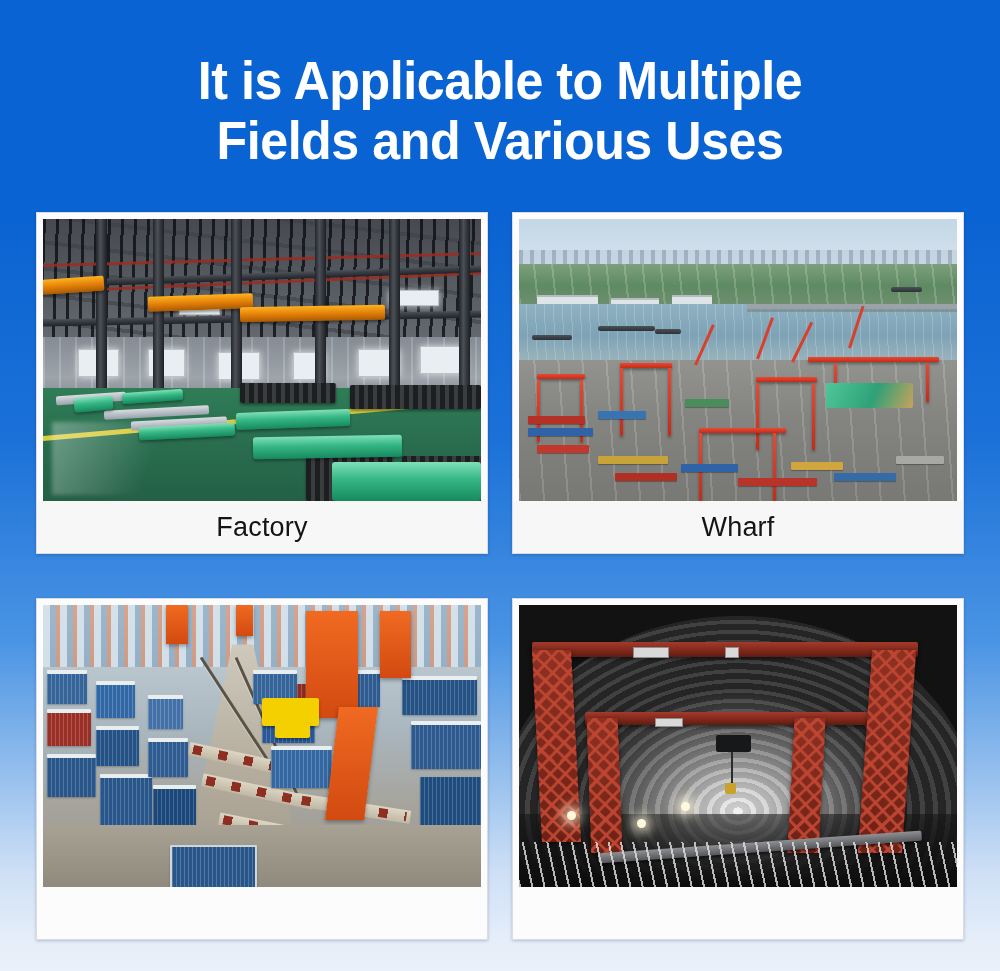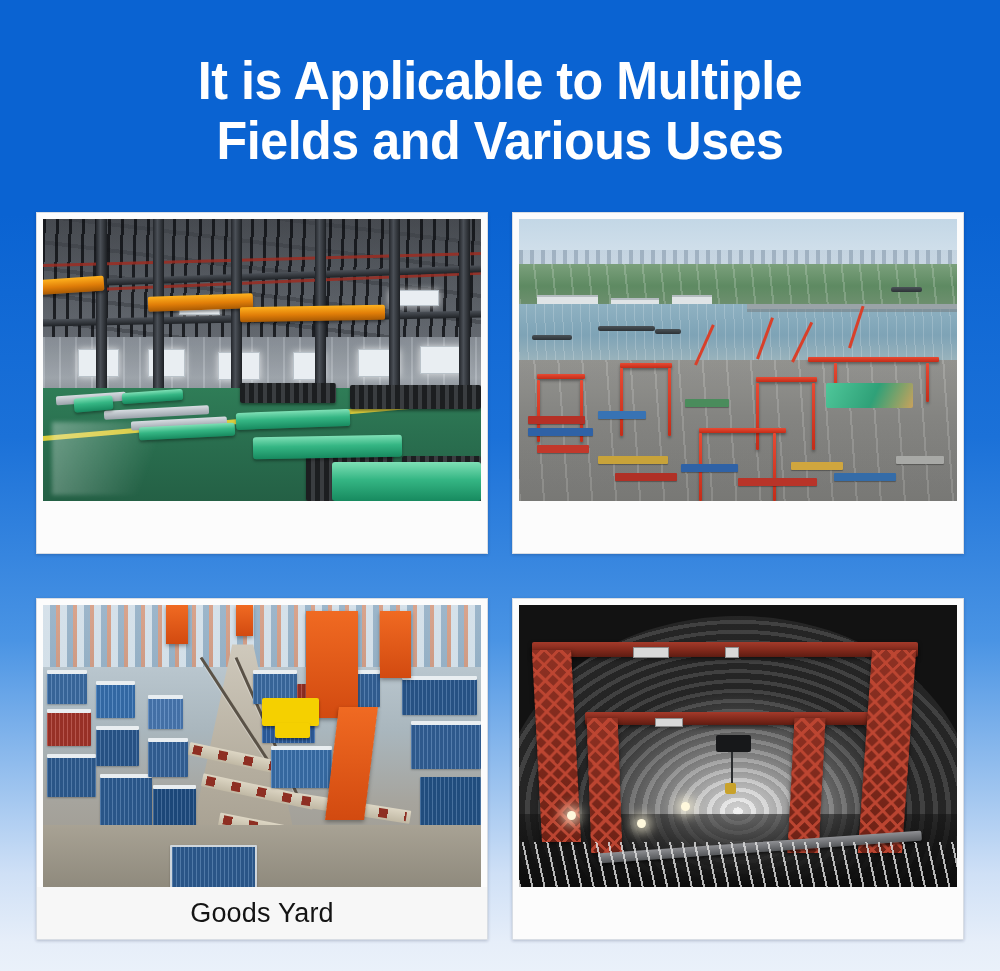--- a/index.html
+++ b/index.html
@@ -318,20 +318,21 @@
           <div class="f-steel" style="left:20%; top:71%; width:22%; transform:rotate(-3deg);"></div>
 
           <div class="f-pipe" style="left:7%;  top:63%; width:9%;  height:14px; transform:rotate(-5deg);"></div>
           <div class="f-pipe" style="left:18%; top:61%; width:14%; height:11px; transform:rotate(-4deg);"></div>
           <div class="f-pipe" style="left:22%; top:73%; width:22%; height:13px; transform:rotate(-3deg);"></div>
           <div class="f-pipe" style="left:44%; top:68%; width:26%; height:17px; transform:rotate(-2deg);"></div>
           <div class="f-pipe" style="left:48%; top:77%; width:34%; height:22px; transform:rotate(-1deg);"></div>
           <div class="f-pipe" style="left:66%; top:86%; width:34%; height:14%;"></div>
         </div>
       </div>
+      <div class="card-caption">Factory</div>
     </div>
 
     <div class="card">
       <div class="card-photo">
         <div class="sc scene-wharf">
           <div class="w-sky"></div>
           <div class="w-skyline"></div>
           <div class="w-land"></div>
 
           <div class="w-bld" style="left:4%;  top:27%; width:14%;"></div>
@@ -378,20 +379,21 @@
           <div class="w-ctr" style="left:18%; top:84%; width:16%; background:#c8a33a;"></div>
           <div class="w-ctr" style="left:22%; top:90%; width:14%; background:#b03026;"></div>
           <div class="w-ctr" style="left:38%; top:64%; width:10%; background:#4a8c5c;"></div>
           <div class="w-ctr" style="left:37%; top:87%; width:13%; background:#2f62a6;"></div>
           <div class="w-ctr" style="left:50%; top:92%; width:18%; background:#b83429;"></div>
           <div class="w-ctr" style="left:62%; top:86%; width:12%; background:#d0a63e;"></div>
           <div class="w-ctr" style="left:72%; top:90%; width:14%; background:#356ca8;"></div>
           <div class="w-ctr" style="left:86%; top:84%; width:11%; background:#a8a9a6;"></div>
         </div>
       </div>
+      <div class="card-caption">Wharf</div>
     </div>
 
     <div class="card">
       <div class="card-photo">
         <div class="sc scene-yard">
           <div class="y-hdr"></div>
 
           <div class="y-track" style="left:30%; top:14%; width:30%; height:86%; clip-path: polygon(44% 0, 60% 0, 100% 100%, 4% 100%);"></div>
           <div class="y-rail" style="left:36%; top:18%; width:34%; transform-origin:left center; transform:rotate(57deg);"></div>
           <div class="y-rail" style="left:44%; top:18%; width:34%; transform-origin:left center; transform:rotate(66deg);"></div>
@@ -442,21 +444,20 @@
           <div class="y-legs" style="left:28%; top:0;   width:5%;  height:14%;"></div>
           <div class="y-legs" style="left:44%; top:0;   width:4%;  height:11%;"></div>
 
           <div class="y-spreader" style="left:50%; top:33%; width:13%; height:10%;"></div>
           <div class="y-spreader" style="left:53%; top:42%; width:8%;  height:5%;"></div>
 
           <div class="y-ground"></div>
           <div class="y-stack" style="left:29%; top:85%; width:19%; height:15%; background-color:#2f5f96; border:2px solid #cfd6dc;"></div>
         </div>
       </div>
-      <div class="card-caption">Goods Yard</div>
     </div>
 
     <div class="card">
       <div class="card-photo">
         <div class="sc scene-tunnel">
           <div class="t-vault"></div>
           <div class="t-rings"></div>
           <div class="t-floor"></div>
 
           <div class="t-gantry" style="left:3%;  top:13%; width:88%; height:15px;"></div>

